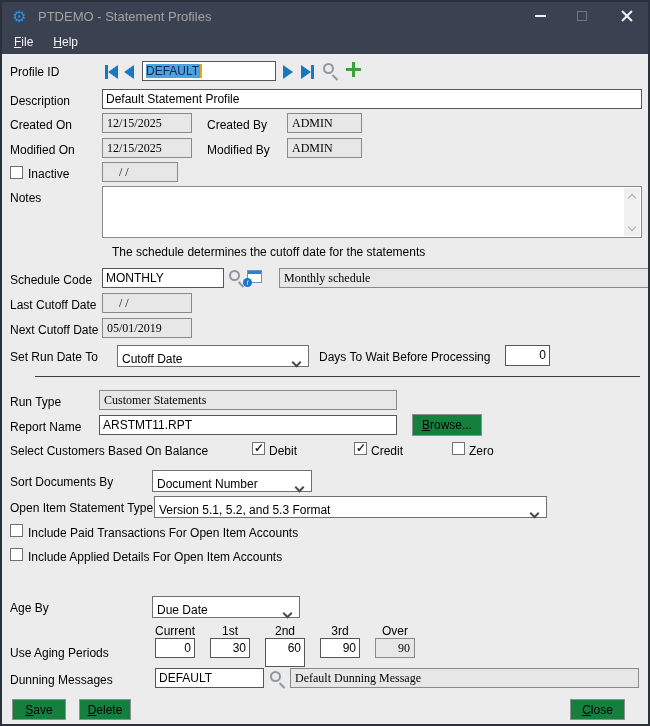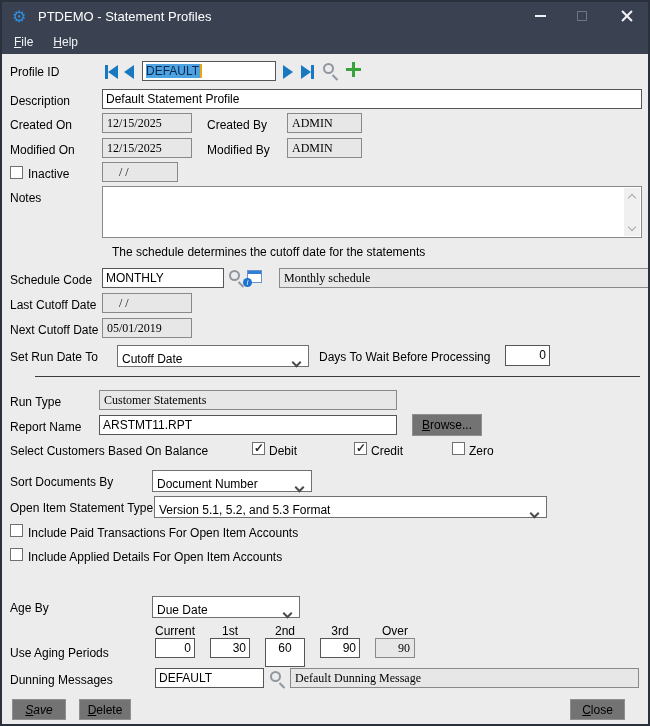--- a/index.html
+++ b/index.html
@@ -5,21 +5,21 @@
   * { margin:0; padding:0; box-sizing:border-box; }
   html,body { width:650px; height:726px; }
   body { font-family:"Liberation Sans", sans-serif; font-size:12px; color:#000; }
   .win { position:relative; width:650px; height:726px; background:#ececec;
          border:2px solid #2a313d; overflow:hidden; }
 
   
   .topbar { position:absolute; left:0; top:0; width:100%; height:52px; background:#3a4150; }
   .titlerow { position:absolute; left:0; top:0; width:100%; height:28px; display:flex; align-items:center; }
   .appicon { margin-left:10px; width:17px; height:17px; color:#2f8fe0; font-size:16px; line-height:17px; }
-  .wtitle { margin-left:9px; color:#ffffff; font-size:13px; }
+  .wtitle { margin-left:9px; color:#a3a3a3; font-size:13px; }
   .wc { position:absolute; top:0; height:28px; width:38px; display:flex; align-items:center; justify-content:center; }
   .wc-min-glyph { width:11px; height:2px; background:#eef1f5; }
   .wc-max-glyph { width:10px; height:10px; border:1px solid #6e7685; }
   .wc-close-glyph { position:relative; width:12px; height:12px; }
   .wc-close-glyph::before, .wc-close-glyph::after { content:""; position:absolute; left:5px; top:-1px; width:2px; height:14px; background:#f2f4f7; }
   .wc-close-glyph::before { transform:rotate(45deg); }
   .wc-close-glyph::after { transform:rotate(-45deg); }
   .menurow { position:absolute; left:0; top:28px; height:24px; display:flex; align-items:center; }
   .menu-item { color:#f2f4f7; font-size:12px; padding:4px 8px; margin-left:4px; }
 
@@ -54,21 +54,21 @@
   .cb[data-checked="true"]::after { content:"\2713"; position:absolute; left:1px; top:-2px; font-size:12px; font-weight:bold; color:#2b2b2b; }
 
   .notes { position:absolute; background:#fff; border:1px solid #898989; }
   .vscroll { position:absolute; right:1px; top:1px; bottom:1px; width:16px; background:#f0f0f0; }
   .sarrow { position:absolute; left:0; width:16px; height:16px; background:#f0f0f0; display:flex; align-items:center; justify-content:center; }
   .sarrow .c { width:6px; height:6px; border-right:1.5px solid #a8a8a8; border-bottom:1.5px solid #a8a8a8; }
   .sarrow.up { top:0; } .sarrow.up .c { transform:rotate(-135deg); margin-top:3px; }
   .sarrow.dn { bottom:0; } .sarrow.dn .c { transform:rotate(45deg); margin-top:-3px; }
 
   .sep { position:absolute; height:1px; background:#3c3c3c; }
-  .btn { position:absolute; background:#737373; border:1px solid #8f8f8f; font-size:12px; text-align:center; padding-top:3px; }
+  .btn { position:absolute; background:#15803d; border:1px solid #8f8f8f; font-size:12px; text-align:center; padding-top:3px; }
   .hdr { position:absolute; width:60px; text-align:center; }
   u { text-decoration:underline; }
 </style>
 </head>
 <body>
 
 <div class="win">
 
   <div class="topbar">
     <div class="titlerow">
@@ -203,26 +203,26 @@
 
   <span class="hdr" style="left:143px;top:622px;">Current</span>
   <span class="hdr" style="left:198px;top:622px;">1st</span>
   <span class="hdr" style="left:253px;top:622px;">2nd</span>
   <span class="hdr" style="left:308px;top:622px;">3rd</span>
   <span class="hdr" style="left:363px;top:622px;">Over</span>
 
   <span class="lbl" style="left:8px;top:644px;">Use Aging Periods</span>
   <div class="tb num" style="left:153px;top:636px;width:40px;height:20px;">0</div>
   <div class="tb num" style="left:208px;top:636px;width:40px;height:20px;">30</div>
-  <div class="tb num" style="left:263px;top:636px;width:40px;height:29px;text-align:center;">60</div>
+  <div class="tb num" style="left:263px;top:636px;width:40px;height:29px;">60</div>
   <div class="tb num" style="left:318px;top:636px;width:40px;height:20px;">90</div>
   <div class="ro num" style="left:373px;top:636px;width:40px;height:20px;">90</div>
 
   <span class="lbl" style="left:8px;top:671px;">Dunning Messages</span>
   <div class="tb" style="left:153px;top:666px;width:109px;height:20px;">DEFAULT</div>
   <span class="mag" style="left:268px;top:669px;"></span>
   <div class="ro" style="left:288px;top:666px;width:349px;height:20px;">Default Dunning Message</div>
 
-  <div class="btn" style="left:10px;top:697px;width:54px;height:21px;font-style:italic;"><u>S</u>ave</div>
+  <div class="btn" style="left:10px;top:697px;width:54px;height:21px;"><u>S</u>ave</div>
   <div class="btn" style="left:77px;top:697px;width:52px;height:21px;"><u>D</u>elete</div>
   <div class="btn" style="left:568px;top:697px;width:55px;height:21px;"><u>C</u>lose</div>
 
 </div>
 
 </body></html>

